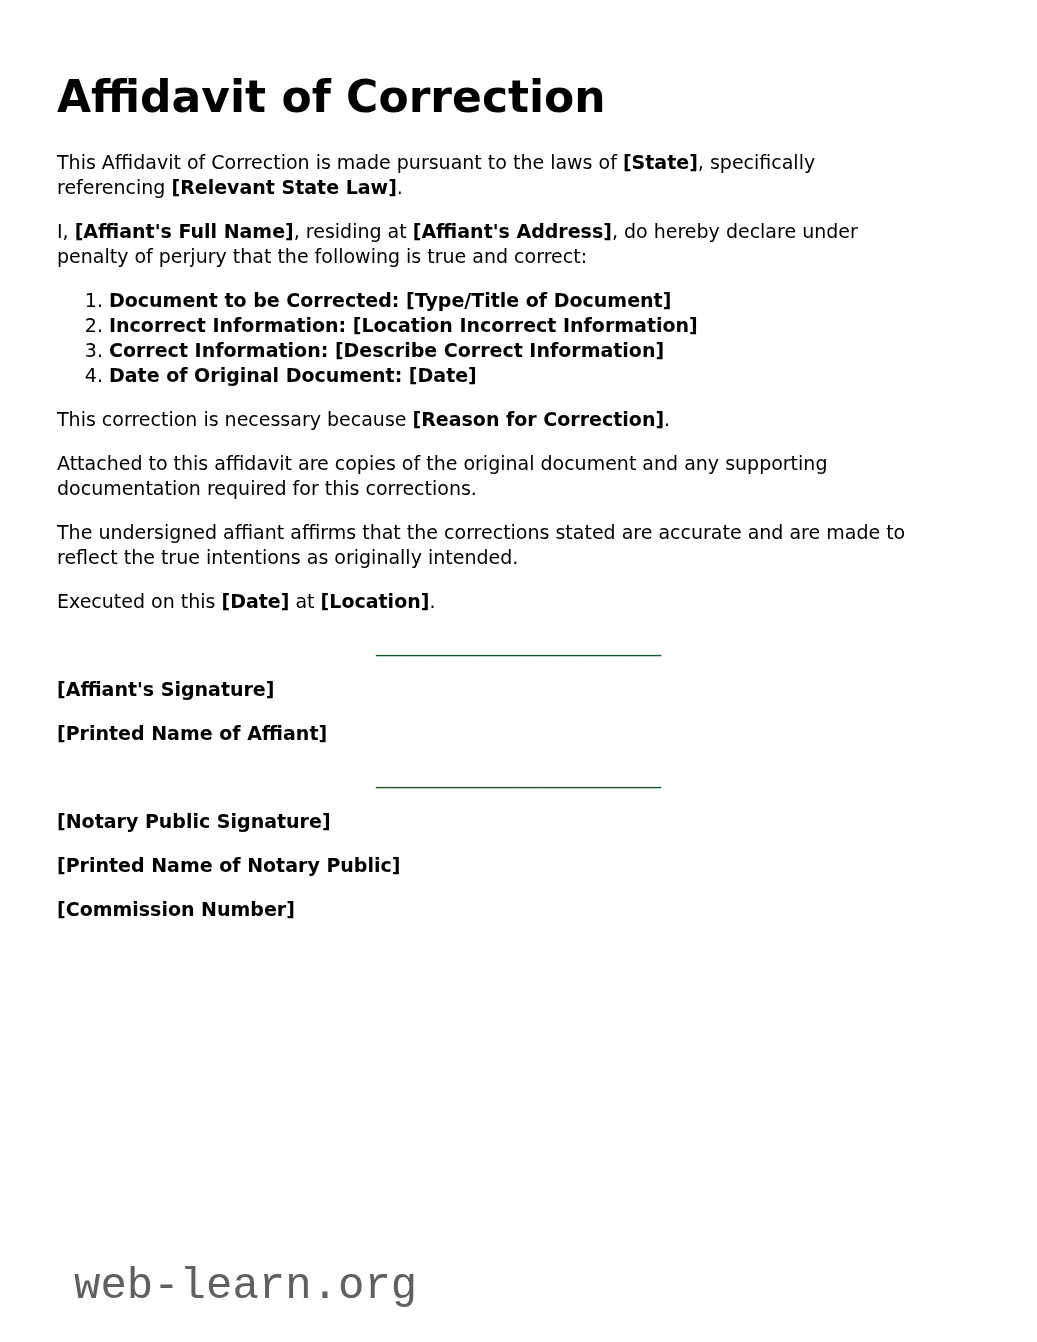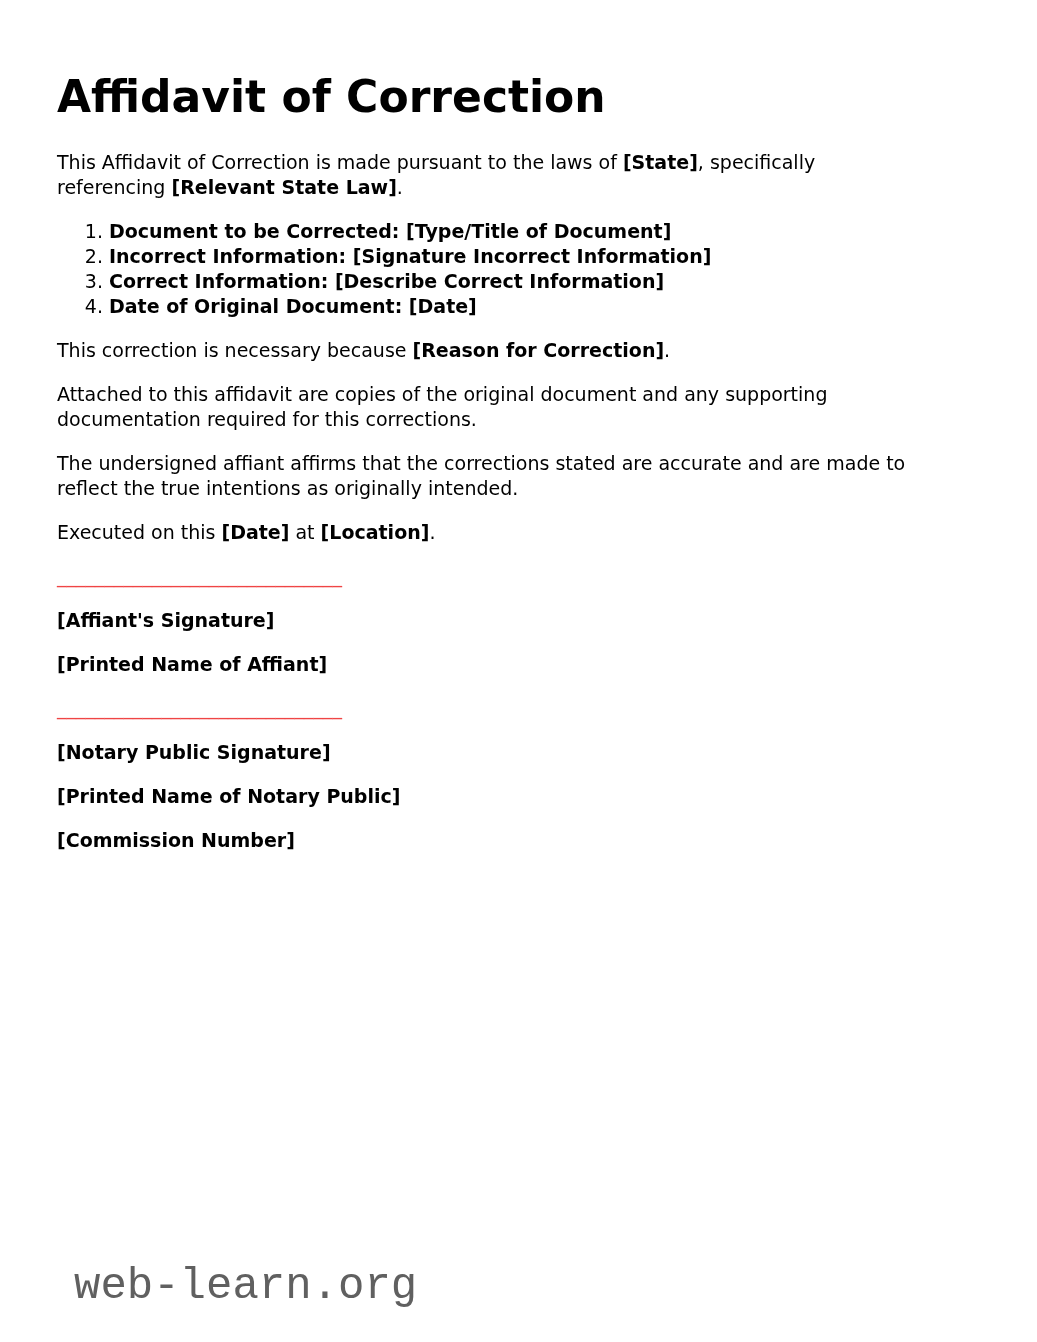--- a/index.html
+++ b/index.html
@@ -32,21 +32,22 @@
   }
   ol.items {
     margin: 0 0 19px 0;
     padding: 0 0 0 52px;
   }
   ol.items li {
     line-height: 25px;
   }
   p.sig-line {
     letter-spacing: 0;
-    color: #ef4444;
+    color: #14532d;
+    text-align: center;
   }
   p.sig-label {
     font-weight: bold;
   }
   .watermark {
     position: absolute;
     left: 33px;
     top: 1264px;
     font-family: "Liberation Mono", "DejaVu Sans Mono", monospace;
     font-size: 44px;
@@ -58,24 +59,26 @@
 </head>
 <body>
 
 <div class="page">
 
   <h1 class="doc-title">Affidavit of Correction</h1>
 
   <p>This Affidavit of Correction is made pursuant to the laws of <b>[State]</b>, specifically
 referencing <b>[Relevant State Law]</b>.</p>
 
+  <p>I, <b>[Affiant's Full Name]</b>, residing at <b>[Affiant's Address]</b>, do hereby declare under
+penalty of perjury that the following is true and correct:</p>
 
   <ol class="items">
     <li><b>Document to be Corrected: [Type/Title of Document]</b></li>
-    <li><b>Incorrect Information: [Signature Incorrect Information]</b></li>
+    <li><b>Incorrect Information: [Location Incorrect Information]</b></li>
     <li><b>Correct Information: [Describe Correct Information]</b></li>
     <li><b>Date of Original Document: [Date]</b></li>
   </ol>
 
   <p>This correction is necessary because <b>[Reason for Correction]</b>.</p>
 
   <p>Attached to this affidavit are copies of the original document and any supporting
 documentation required for this corrections.</p>
 
   <p>The undersigned affiant affirms that the corrections stated are accurate and are made to

